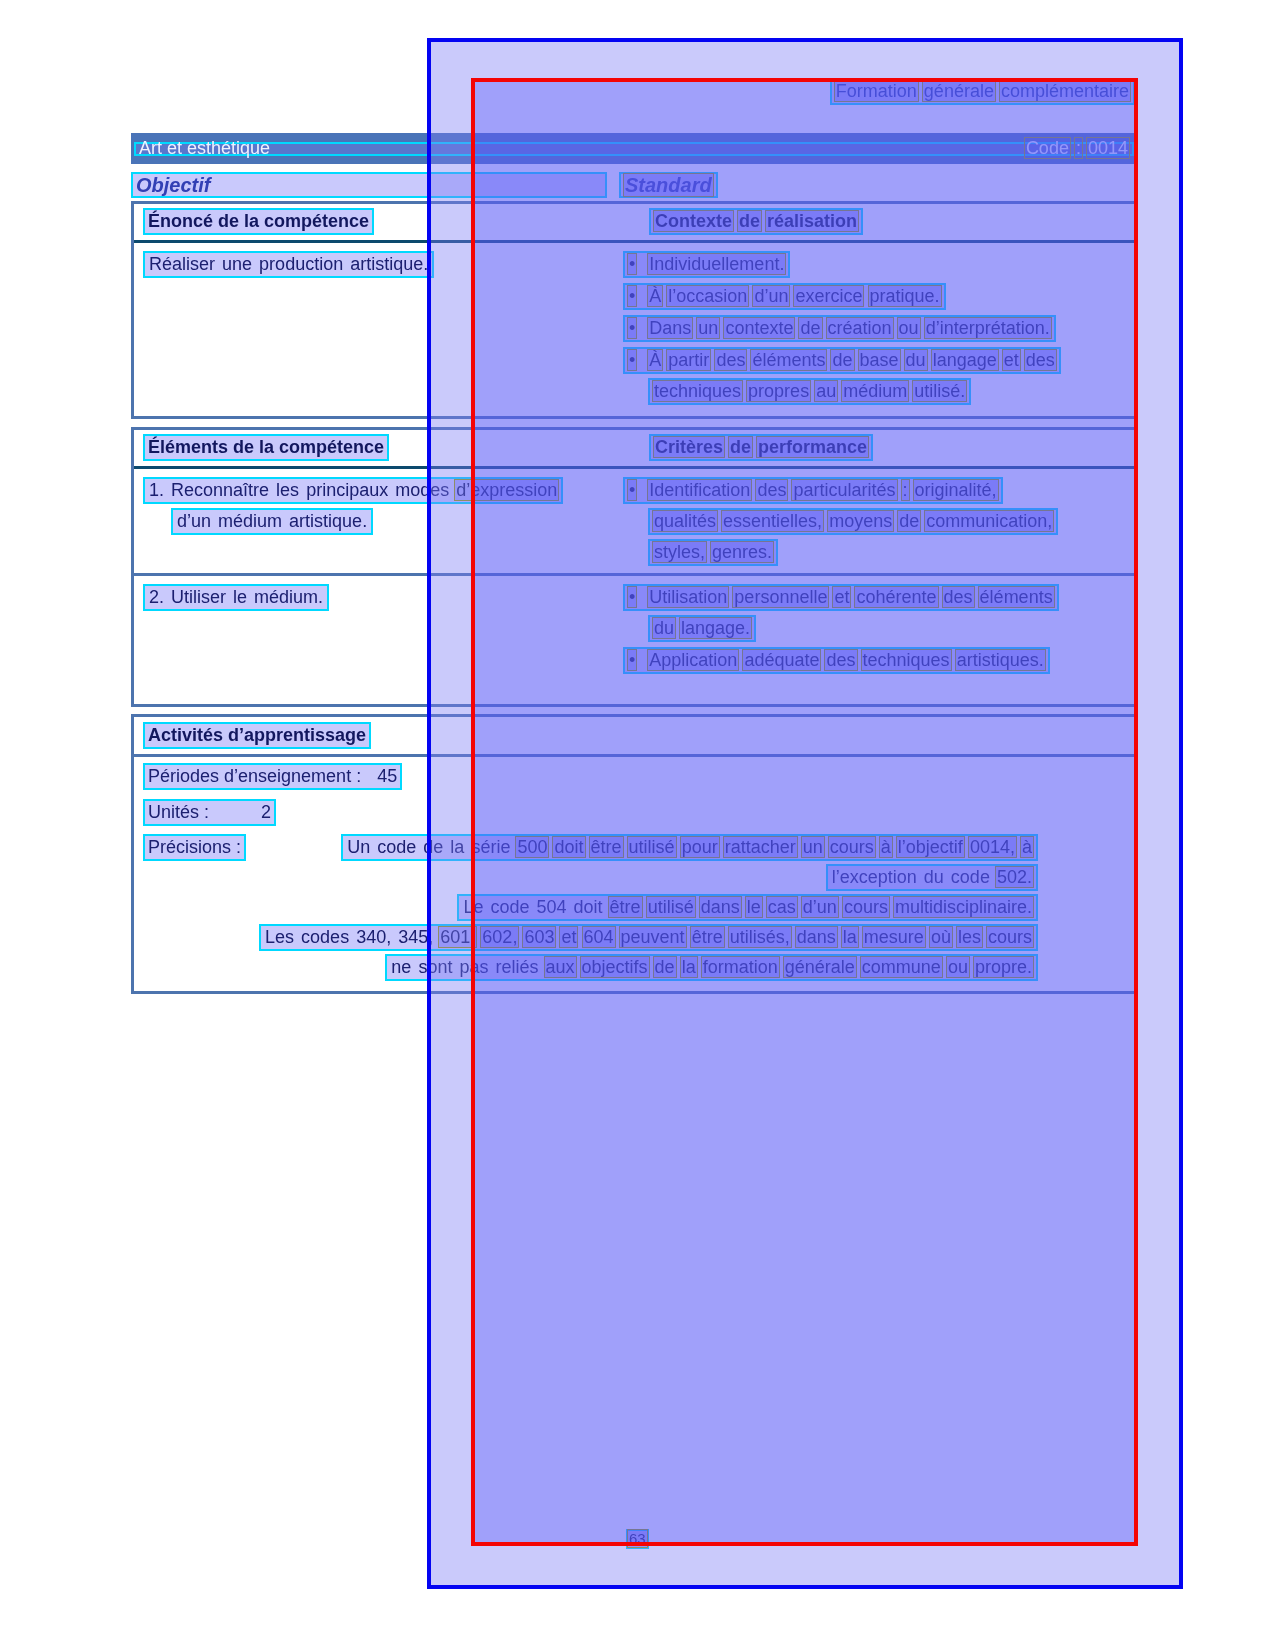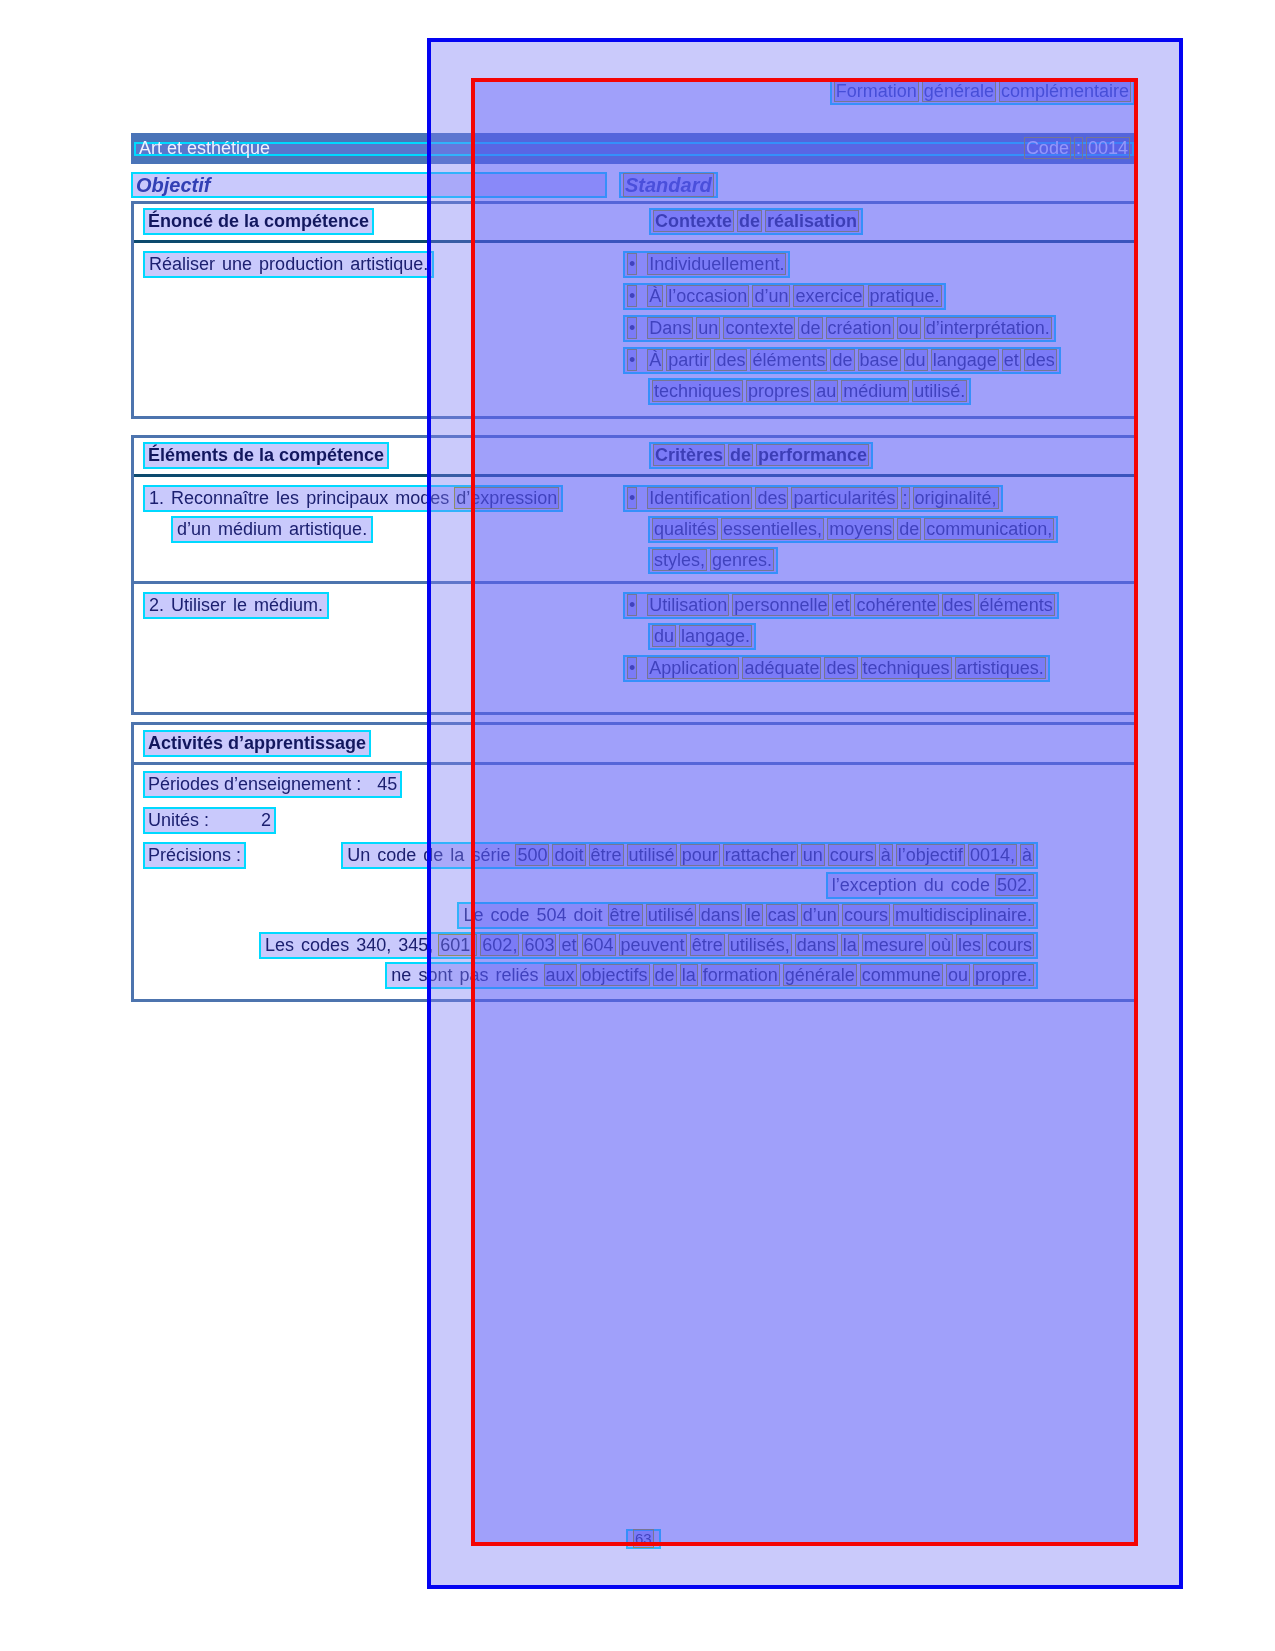--- a/index.html
+++ b/index.html
@@ -31,21 +31,21 @@
   }
   .bar-code { color:#e3e9ff; }
 
   .os-row { display:flex; margin-top:8px; height:26px; }
   .obj-lb { width:466px; }
   .os-text { font-weight:bold; font-style:italic; font-size:20px; color:#3240b4; }
   .std-lb { margin-left:12px; }
 
   .tbl { border:3px solid #4d74ae; box-sizing:border-box; }
   .tbl-1 { margin-top:3px; }
-  .tbl-2 { margin-top:16px; }
+  .tbl-2 { margin-top:8px; }
   .tbl-3 { margin-top:7px; }
   .thead { display:flex; border-bottom:3px solid #0c4a6e; padding:4px 3px 5px 9px; }
   .th-text { font-weight:bold; color:#12175e; }
   .cell-l { flex:0 0 478px; }
   .cell-r { flex:1; padding-left:2px; }
   .cell-r .hdr { margin-left:26px; }
   .trow { display:flex; padding:8px 3px 6px 9px; }
   .trow.sep { border-top:3px solid #4d74ae; }
   .t1-body { min-height:140px; }
   .t2-row0 { min-height:88px; padding-bottom:2px; }
@@ -169,17 +169,17 @@
               <span class="lb"><span class="w">Le</span> <span class="w">code</span> <span class="w">504</span> <span class="w">doit</span> <span class="w wb">être</span> <span class="w wb">utilisé</span> <span class="w wb">dans</span> <span class="w wb">le</span> <span class="w wb">cas</span> <span class="w wb">d’un</span> <span class="w wb">cours</span> <span class="w wb">multidisciplinaire.</span></span>
               <span class="lb"><span class="w">Les</span> <span class="w">codes</span> <span class="w">340,</span> <span class="w">345,</span> <span class="w wb">601,</span> <span class="w wb">602,</span> <span class="w wb">603</span> <span class="w wb">et</span> <span class="w wb">604</span> <span class="w wb">peuvent</span> <span class="w wb">être</span> <span class="w wb">utilisés,</span> <span class="w wb">dans</span> <span class="w wb">la</span> <span class="w wb">mesure</span> <span class="w wb">où</span> <span class="w wb">les</span> <span class="w wb">cours</span></span>
               <span class="lb"><span class="w">ne</span> <span class="w">sont</span> <span class="w">pas</span> <span class="w">reliés</span> <span class="w wb">aux</span> <span class="w wb">objectifs</span> <span class="w wb">de</span> <span class="w wb">la</span> <span class="w wb">formation</span> <span class="w wb">générale</span> <span class="w wb">commune</span> <span class="w wb">ou</span> <span class="w wb">propre.</span></span>
             </div>
         </div>
       </div>
     </div>
 
   </div>
 
-  <span class="pagenum" id="pagenum"><span class="lb" style="padding:0 6px;"><span class="w wb">63</span></span></span>
+  <span class="pagenum" id="pagenum"><span class="lb" style="padding:0 0;"><span class="w wb">63</span></span></span>
 
   <div class="ov ov-blue"></div>
   <div class="ov ov-red"></div>
 </div>
 
 </body></html>

